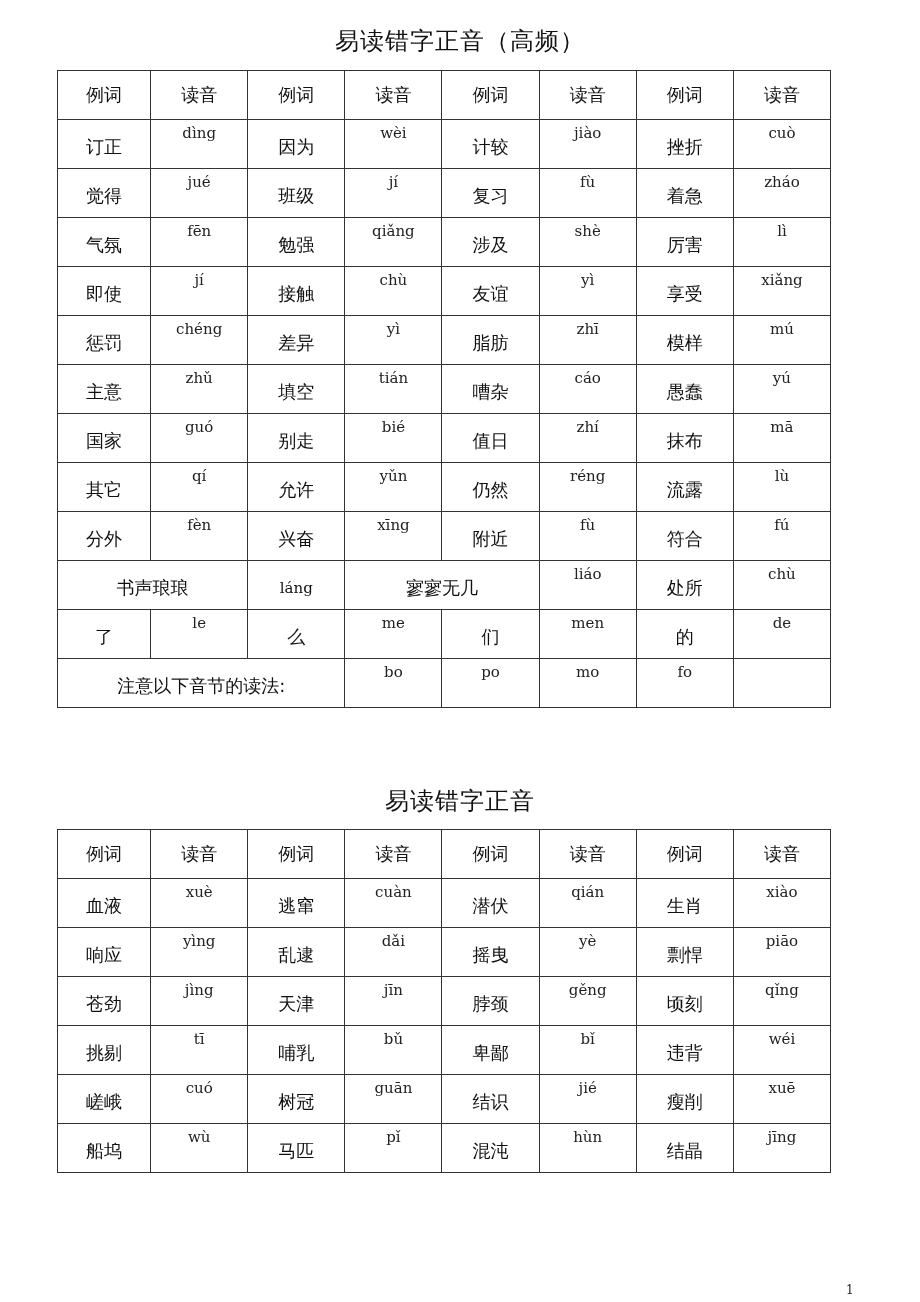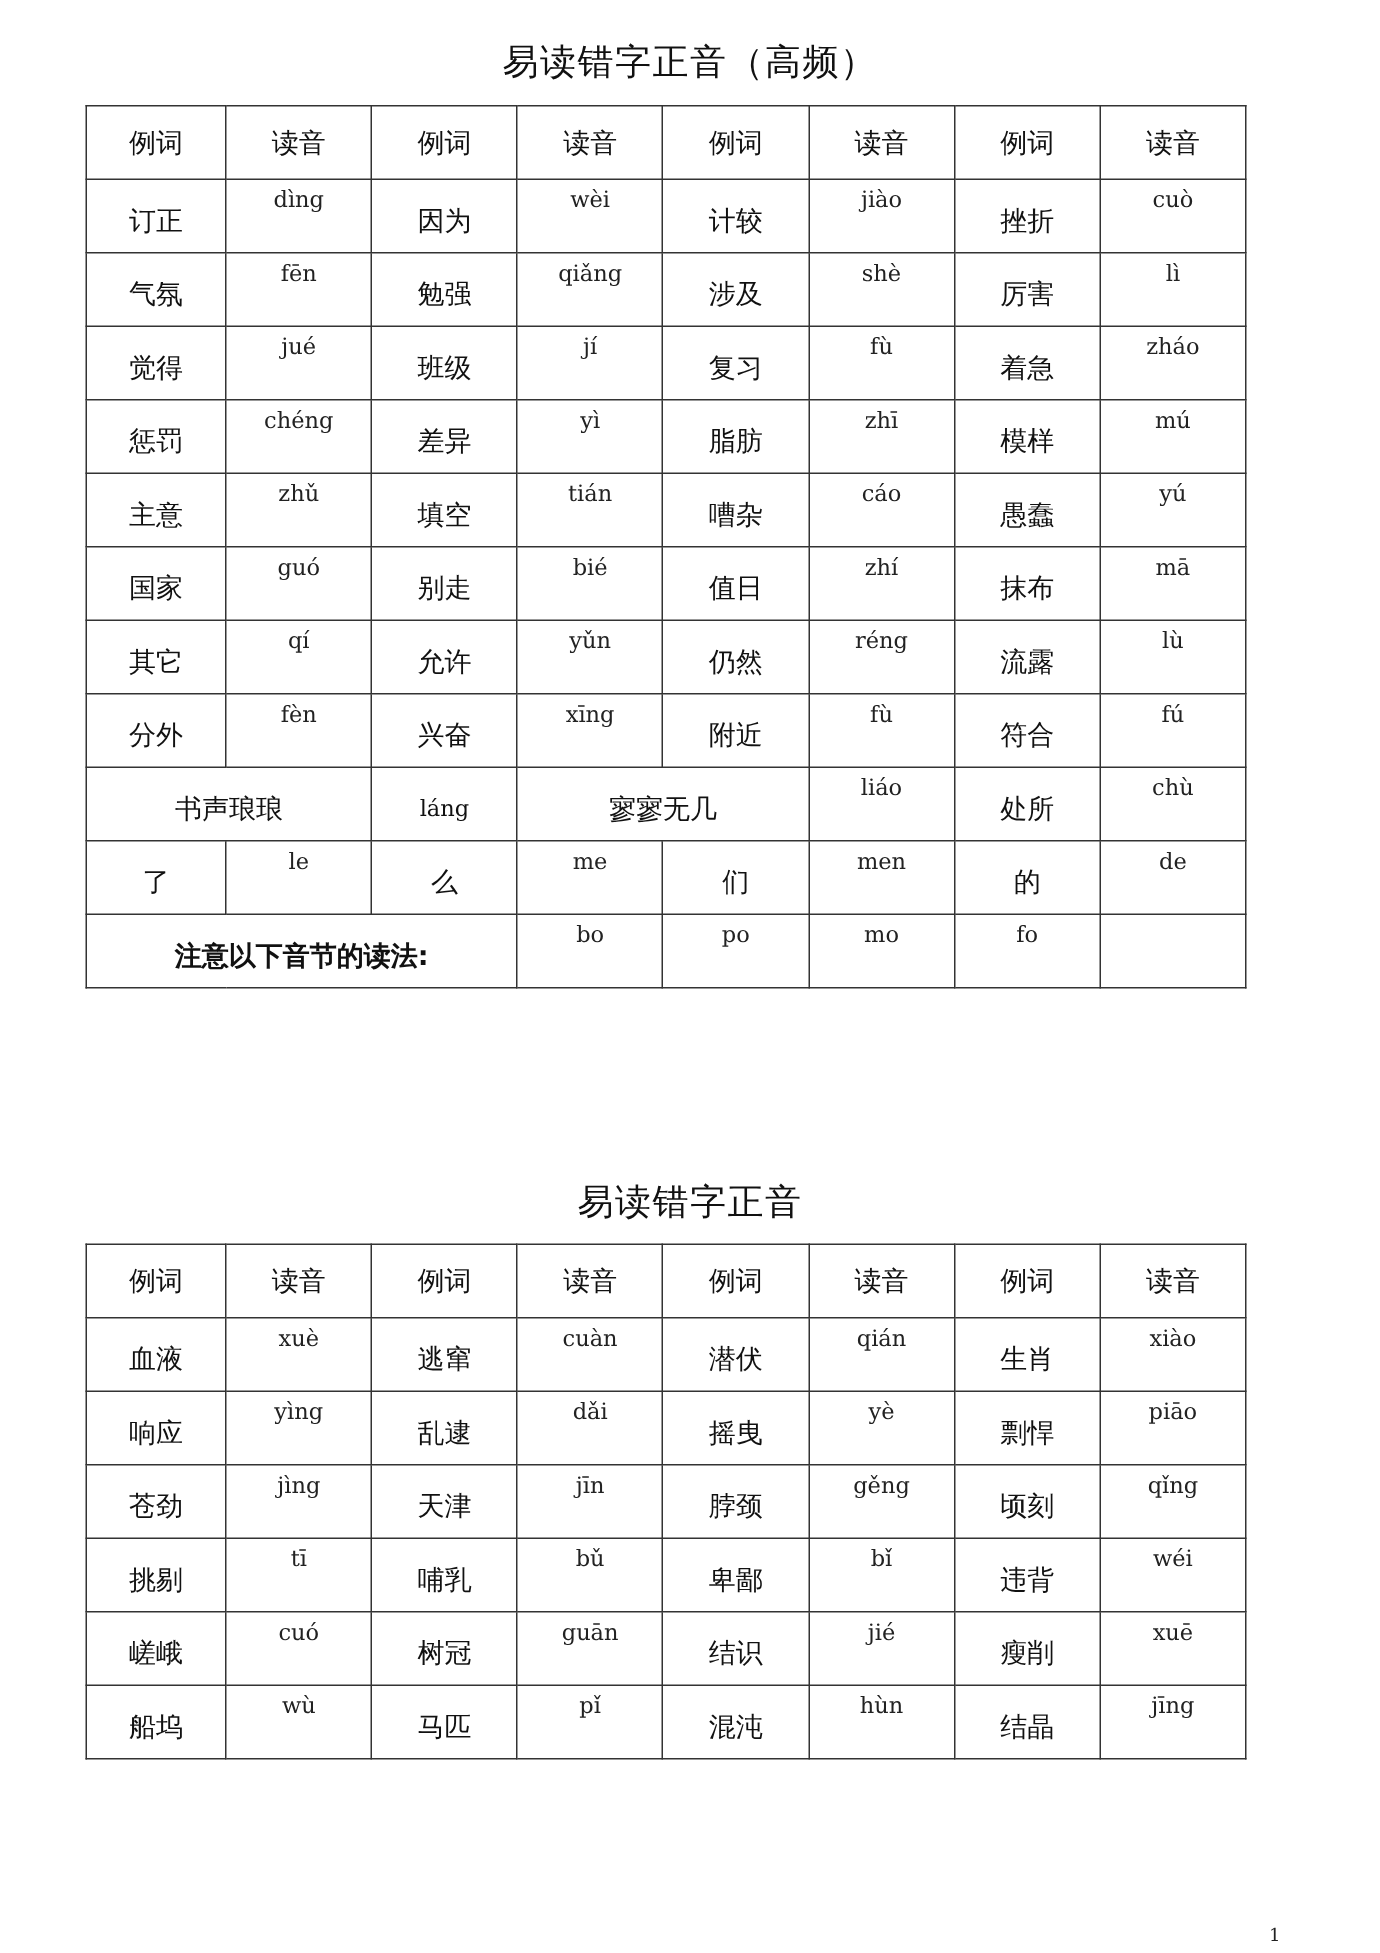--- a/index.html
+++ b/index.html
@@ -7,21 +7,21 @@
   .title { position: absolute; left: 0; width: 920px; text-align: center; font-size: 24px; font-family: "DejaVu Sans", sans-serif; color: #111; letter-spacing: 1px; }
   #title1 { top: 25px; }
   #title2 { top: 785px; }
   table.grid { position: absolute; left: 57px; width: 774px; border-collapse: collapse; table-layout: fixed; }
   #table1 { top: 70px; }
   #table2 { top: 829px; }
   table.grid td { border: 1px solid #333; height: 48px; padding: 0; position: relative; text-align: center; vertical-align: middle; font-size: 18px; }
   td .word { display: block; padding-top: 6px; }
   td .py { position: absolute; top: 4px; left: 0; right: 0; text-align: center; font-family: "DejaVu Serif", serif; font-size: 15px; color: #222; }
   td.hdr { font-size: 18px; }
-  td.note { text-align: center; font-size: 17px; font-weight: bold; }
+  td.note { text-align: center; font-size: 17px; }
   .pagenum { position: absolute; left: 846px; top: 1283px; font-family: "DejaVu Serif", serif; font-size: 12px; color: #222; }
 </style>
 </head>
 <body>
 
 <div class="title" id="title1">易读错字正音（高频）</div>
 
 <table class="grid" id="table1">
   <colgroup>
     <col style="width:93px">
@@ -65,20 +65,46 @@
         </td>
         <td>
           <span class="word">挫折</span>
         </td>
         <td>
           <span class="py">cuò</span>
         </td>
       </tr>
       <tr>
         <td>
+          <span class="word">觉得</span>
+        </td>
+        <td>
+          <span class="py">jué</span>
+        </td>
+        <td>
+          <span class="word">班级</span>
+        </td>
+        <td>
+          <span class="py">jí</span>
+        </td>
+        <td>
+          <span class="word">复习</span>
+        </td>
+        <td>
+          <span class="py">fù</span>
+        </td>
+        <td>
+          <span class="word">着急</span>
+        </td>
+        <td>
+          <span class="py">zháo</span>
+        </td>
+      </tr>
+      <tr>
+        <td>
           <span class="word">气氛</span>
         </td>
         <td>
           <span class="py">fēn</span>
         </td>
         <td>
           <span class="word">勉强</span>
         </td>
         <td>
           <span class="py">qiǎng</span>
@@ -91,42 +117,42 @@
         </td>
         <td>
           <span class="word">厉害</span>
         </td>
         <td>
           <span class="py">lì</span>
         </td>
       </tr>
       <tr>
         <td>
-          <span class="word">觉得</span>
-        </td>
-        <td>
-          <span class="py">jué</span>
-        </td>
-        <td>
-          <span class="word">班级</span>
+          <span class="word">即使</span>
         </td>
         <td>
           <span class="py">jí</span>
         </td>
         <td>
-          <span class="word">复习</span>
-        </td>
-        <td>
-          <span class="py">fù</span>
-        </td>
-        <td>
-          <span class="word">着急</span>
-        </td>
-        <td>
-          <span class="py">zháo</span>
+          <span class="word">接触</span>
+        </td>
+        <td>
+          <span class="py">chù</span>
+        </td>
+        <td>
+          <span class="word">友谊</span>
+        </td>
+        <td>
+          <span class="py">yì</span>
+        </td>
+        <td>
+          <span class="word">享受</span>
+        </td>
+        <td>
+          <span class="py">xiǎng</span>
         </td>
       </tr>
       <tr>
         <td>
           <span class="word">惩罚</span>
         </td>
         <td>
           <span class="py">chéng</span>
         </td>
         <td>

